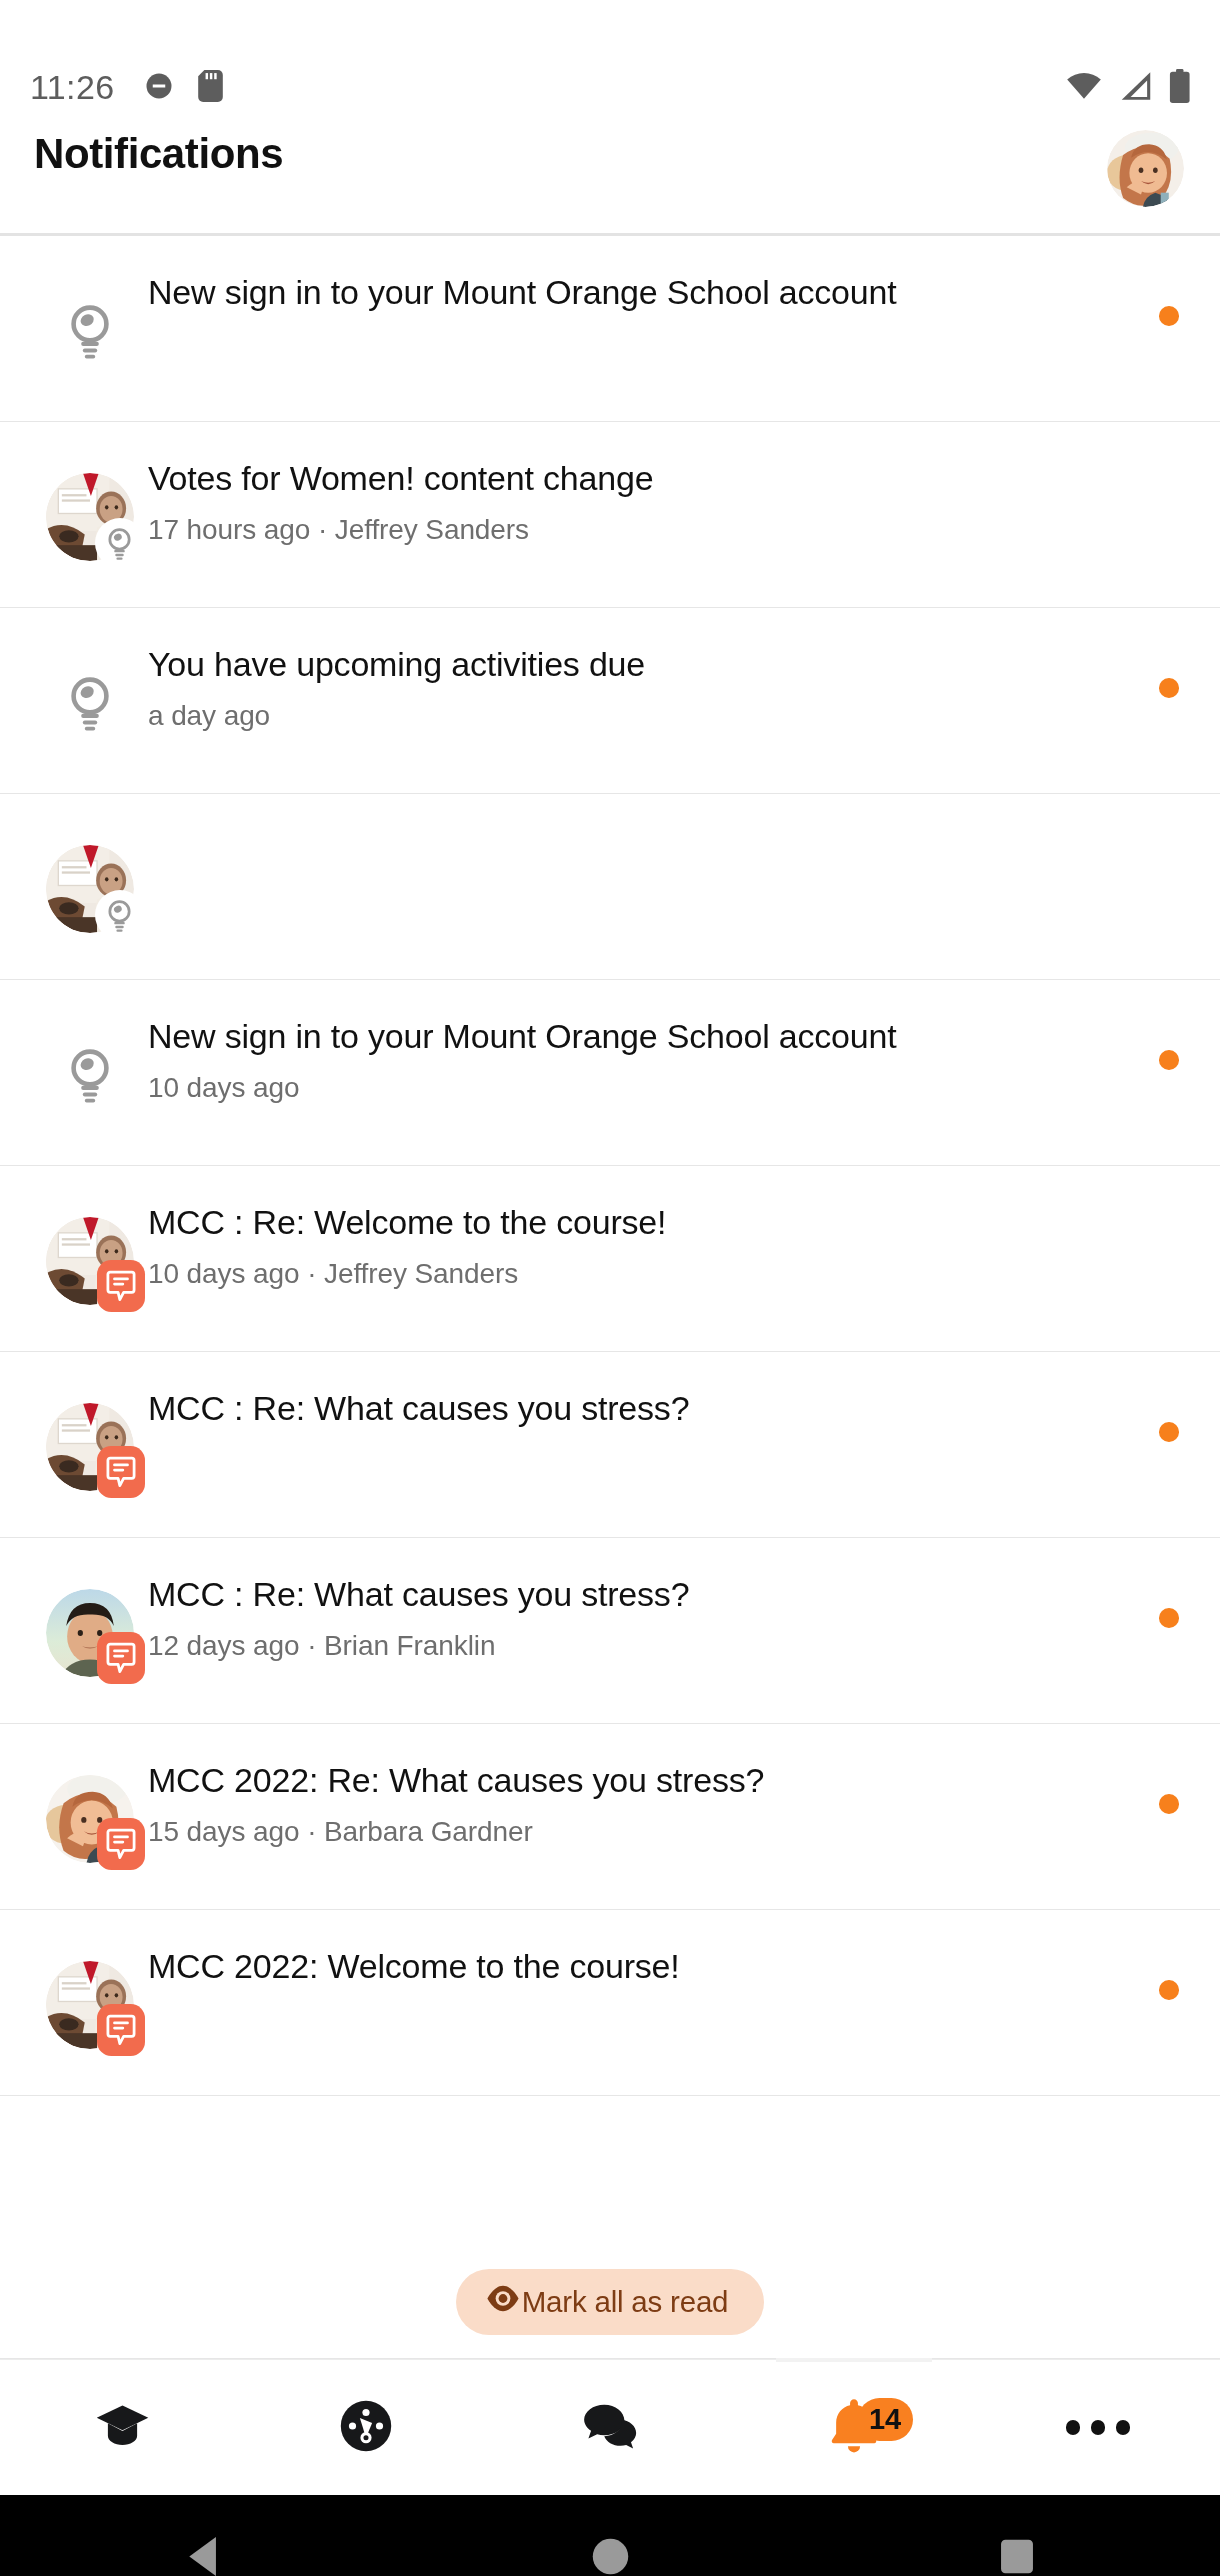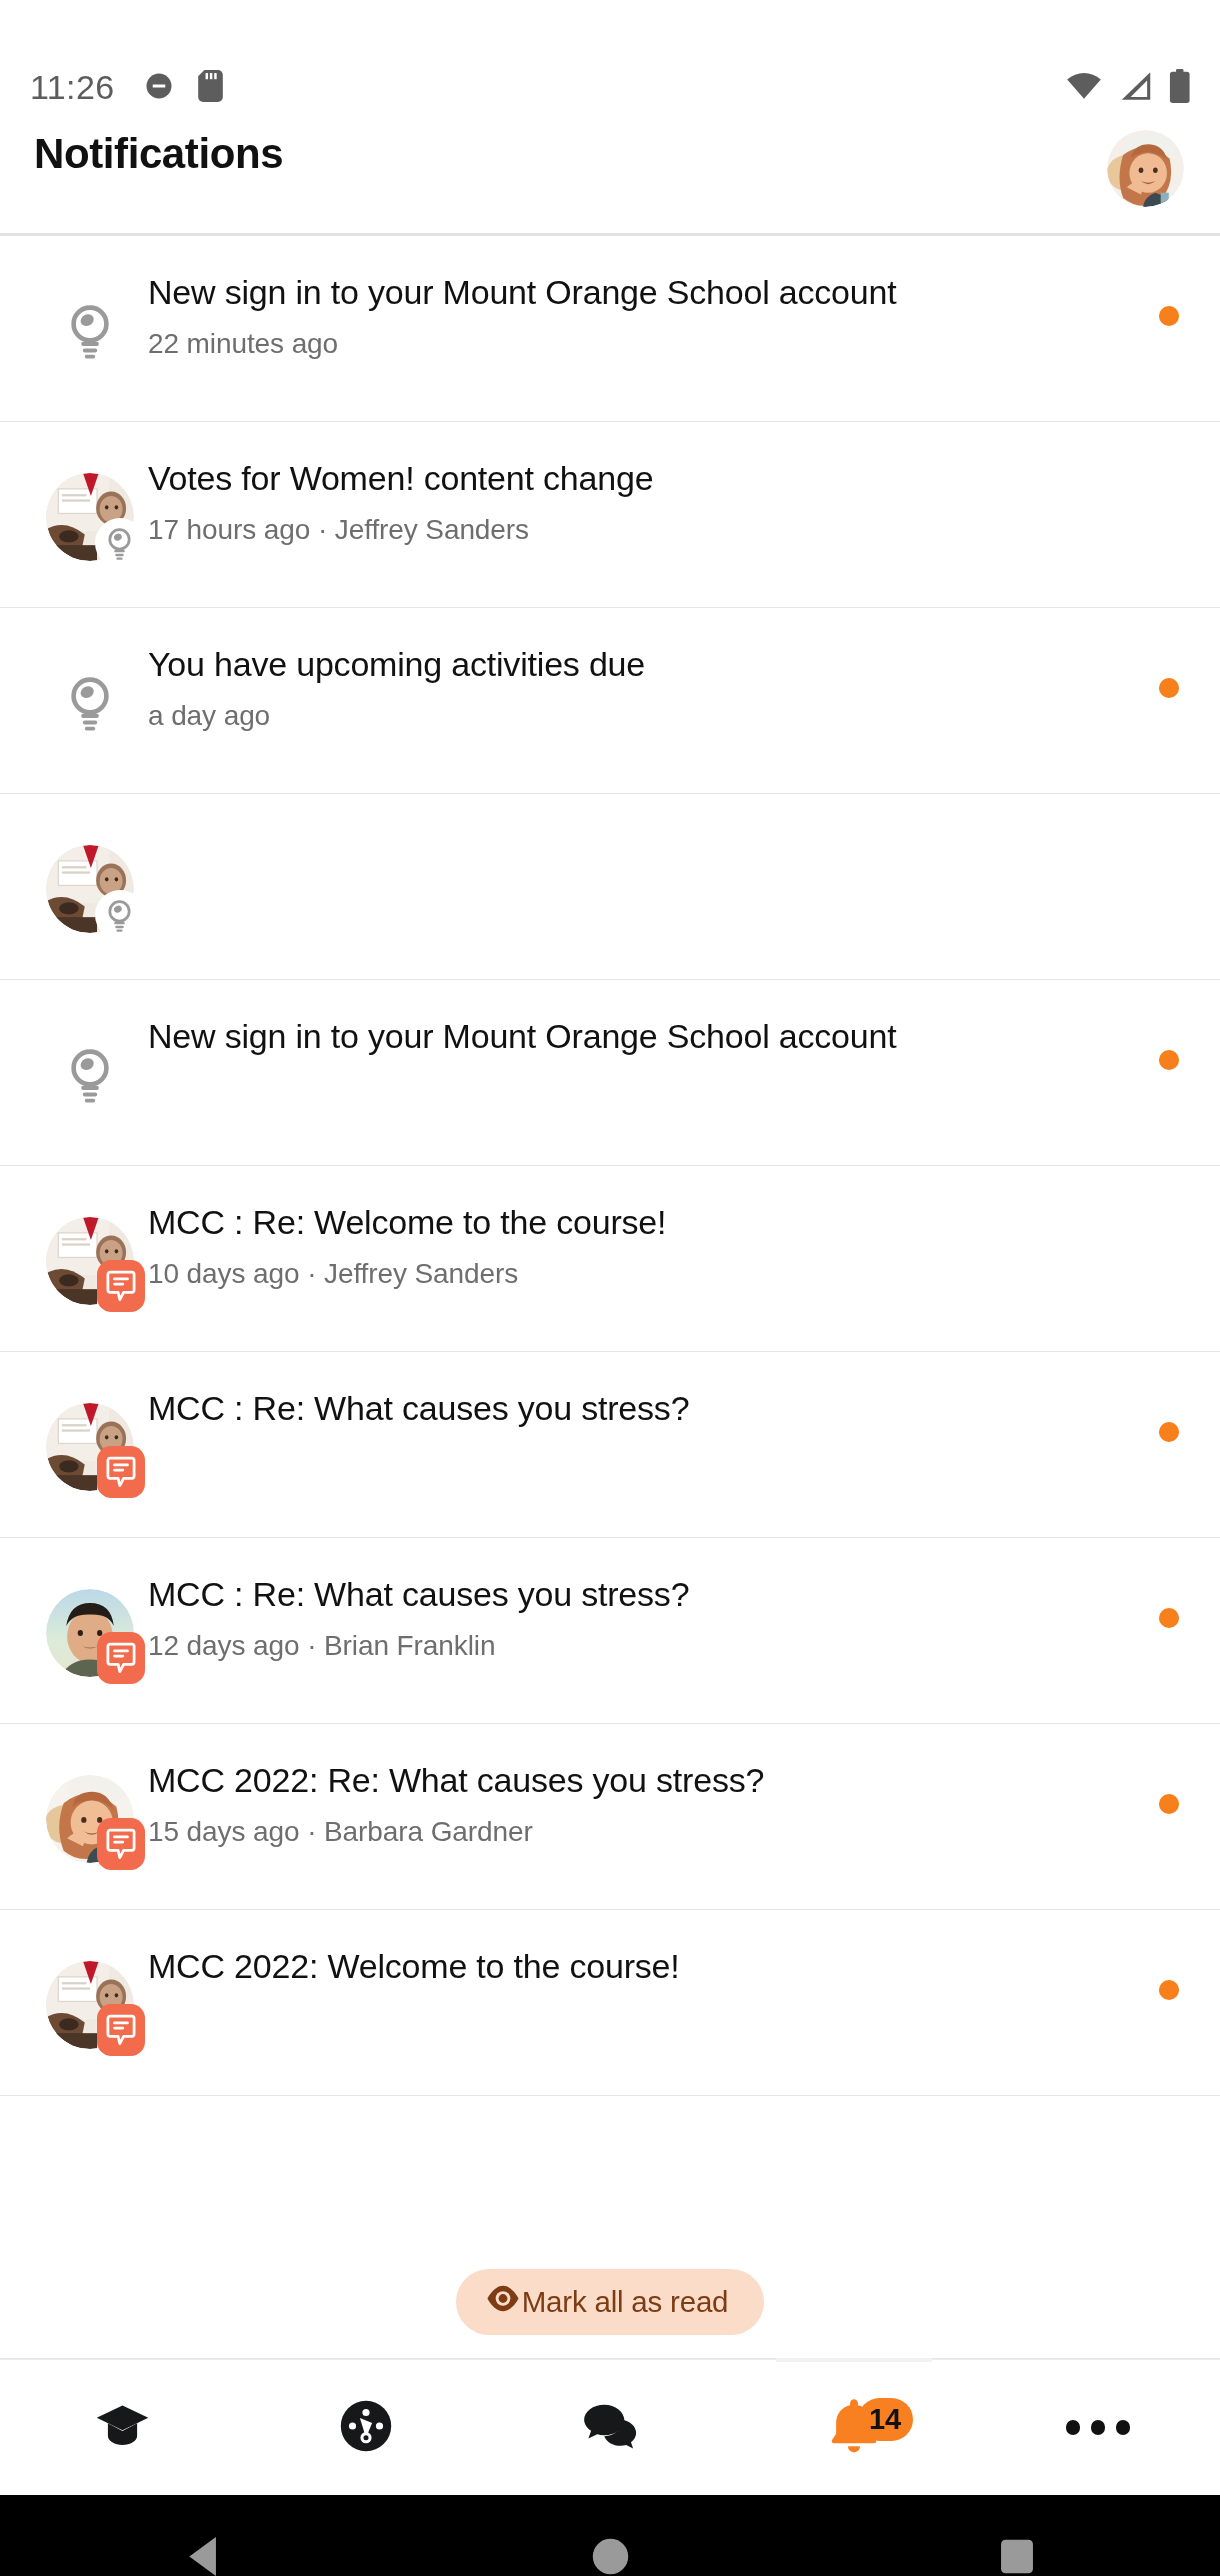--- a/index.html
+++ b/index.html
@@ -227,21 +227,20 @@
           <svg width="48" height="56" viewBox="0 0 24 28">
             <circle cx="12" cy="10.5" r="8.2" fill="none" stroke="#9a9a9a" stroke-width="2.3"></circle>
             <ellipse cx="10.6" cy="8.6" rx="3.4" ry="2.8" transform="rotate(-25 10.6 8.6)" fill="#9a9a9a"></ellipse>
             <rect x="7.6" y="19.4" width="8.8" height="2.1" rx="1" fill="#9a9a9a"></rect>
             <rect x="8.4" y="22.7" width="7.2" height="2.1" rx="1" fill="#9a9a9a"></rect>
             <rect x="9.4" y="25.9" width="5.2" height="1.9" rx="0.9" fill="#9a9a9a"></rect>
           </svg>
         </div>
         <div class="nrow-body">
           <div class="nrow-title">New sign in to your Mount Orange School account</div>
-          <div class="nrow-sub">22 minutes ago</div>
         </div>
         <span class="unread-dot" style="background: rgb(247, 128, 28);"></span>
       </div>
       <div class="nrow">
         <div class="nrow-icon">
           <div class="avatar-wrap">
             <div class="avatar-img"><svg width="88" height="88" viewBox="0 0 100 100">
                 <defs>
                   <clipPath id="clip_a1">
                     <circle cx="50" cy="50" r="50"></circle>
@@ -339,20 +338,21 @@
           <svg width="48" height="56" viewBox="0 0 24 28">
             <circle cx="12" cy="10.5" r="8.2" fill="none" stroke="#9a9a9a" stroke-width="2.3"></circle>
             <ellipse cx="10.6" cy="8.6" rx="3.4" ry="2.8" transform="rotate(-25 10.6 8.6)" fill="#9a9a9a"></ellipse>
             <rect x="7.6" y="19.4" width="8.8" height="2.1" rx="1" fill="#9a9a9a"></rect>
             <rect x="8.4" y="22.7" width="7.2" height="2.1" rx="1" fill="#9a9a9a"></rect>
             <rect x="9.4" y="25.9" width="5.2" height="1.9" rx="0.9" fill="#9a9a9a"></rect>
           </svg>
         </div>
         <div class="nrow-body">
           <div class="nrow-title">New sign in to your Mount Orange School account</div>
+          <div class="nrow-sub">10 days ago</div>
         </div>
         <span class="unread-dot" style="background: rgb(247, 128, 28);"></span>
       </div>
       <div class="nrow">
         <div class="nrow-icon">
           <div class="avatar-wrap">
             <div class="avatar-img"><svg width="88" height="88" viewBox="0 0 100 100">
                 <defs>
                   <clipPath id="clip_a5">
                     <circle cx="50" cy="50" r="50"></circle>

